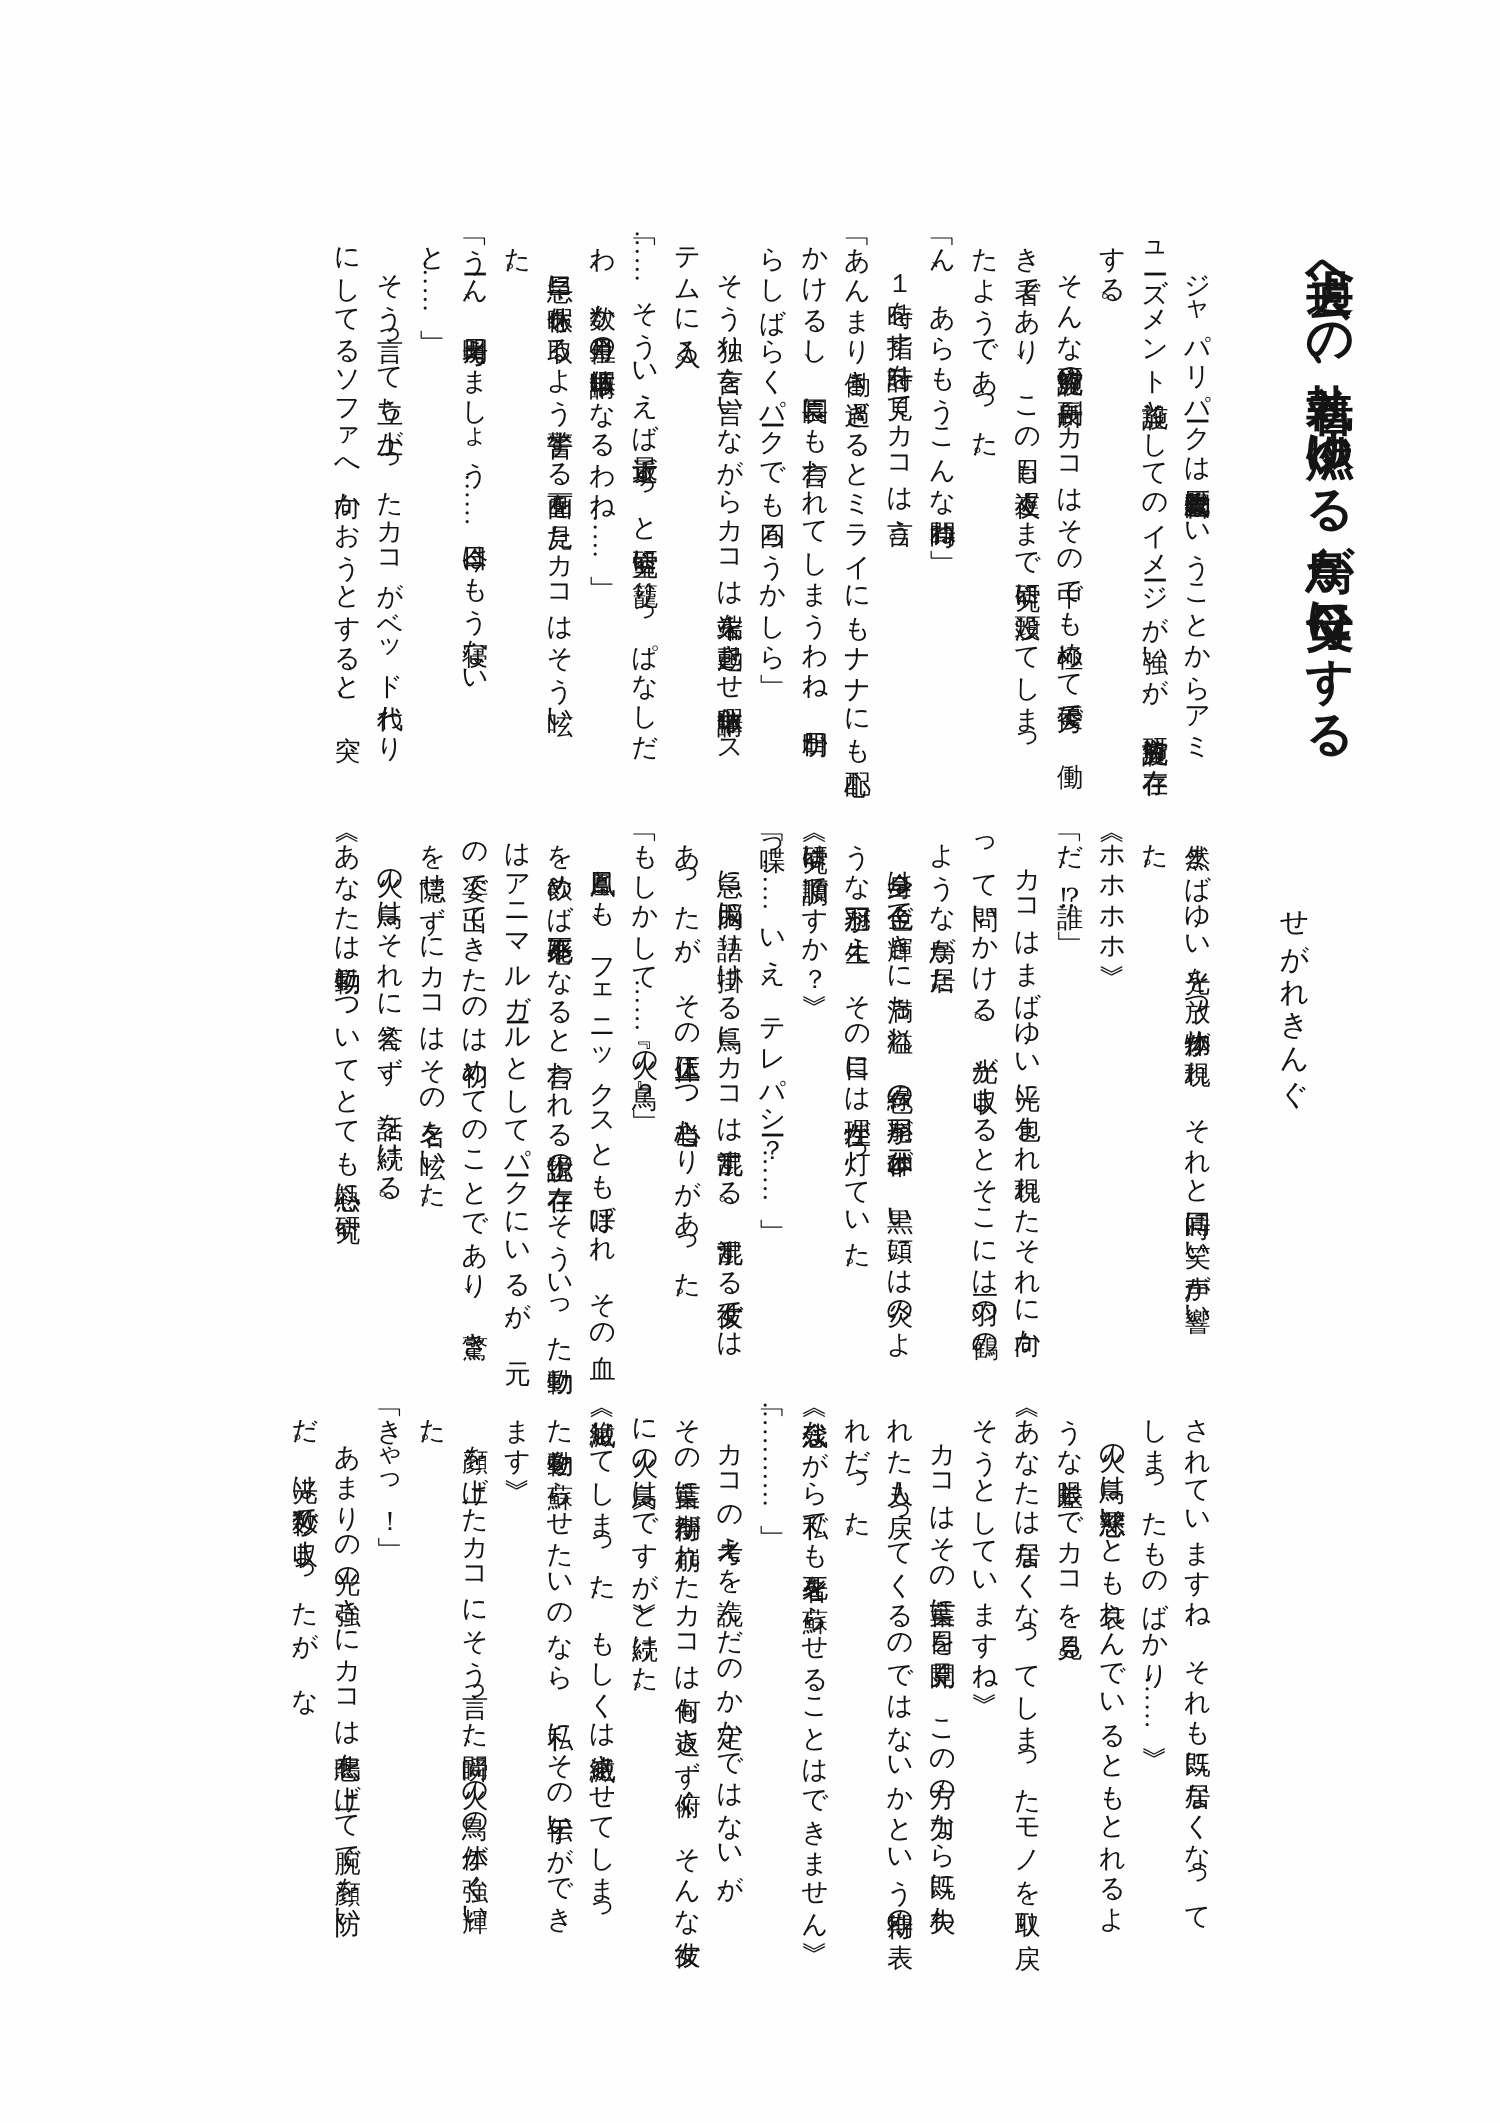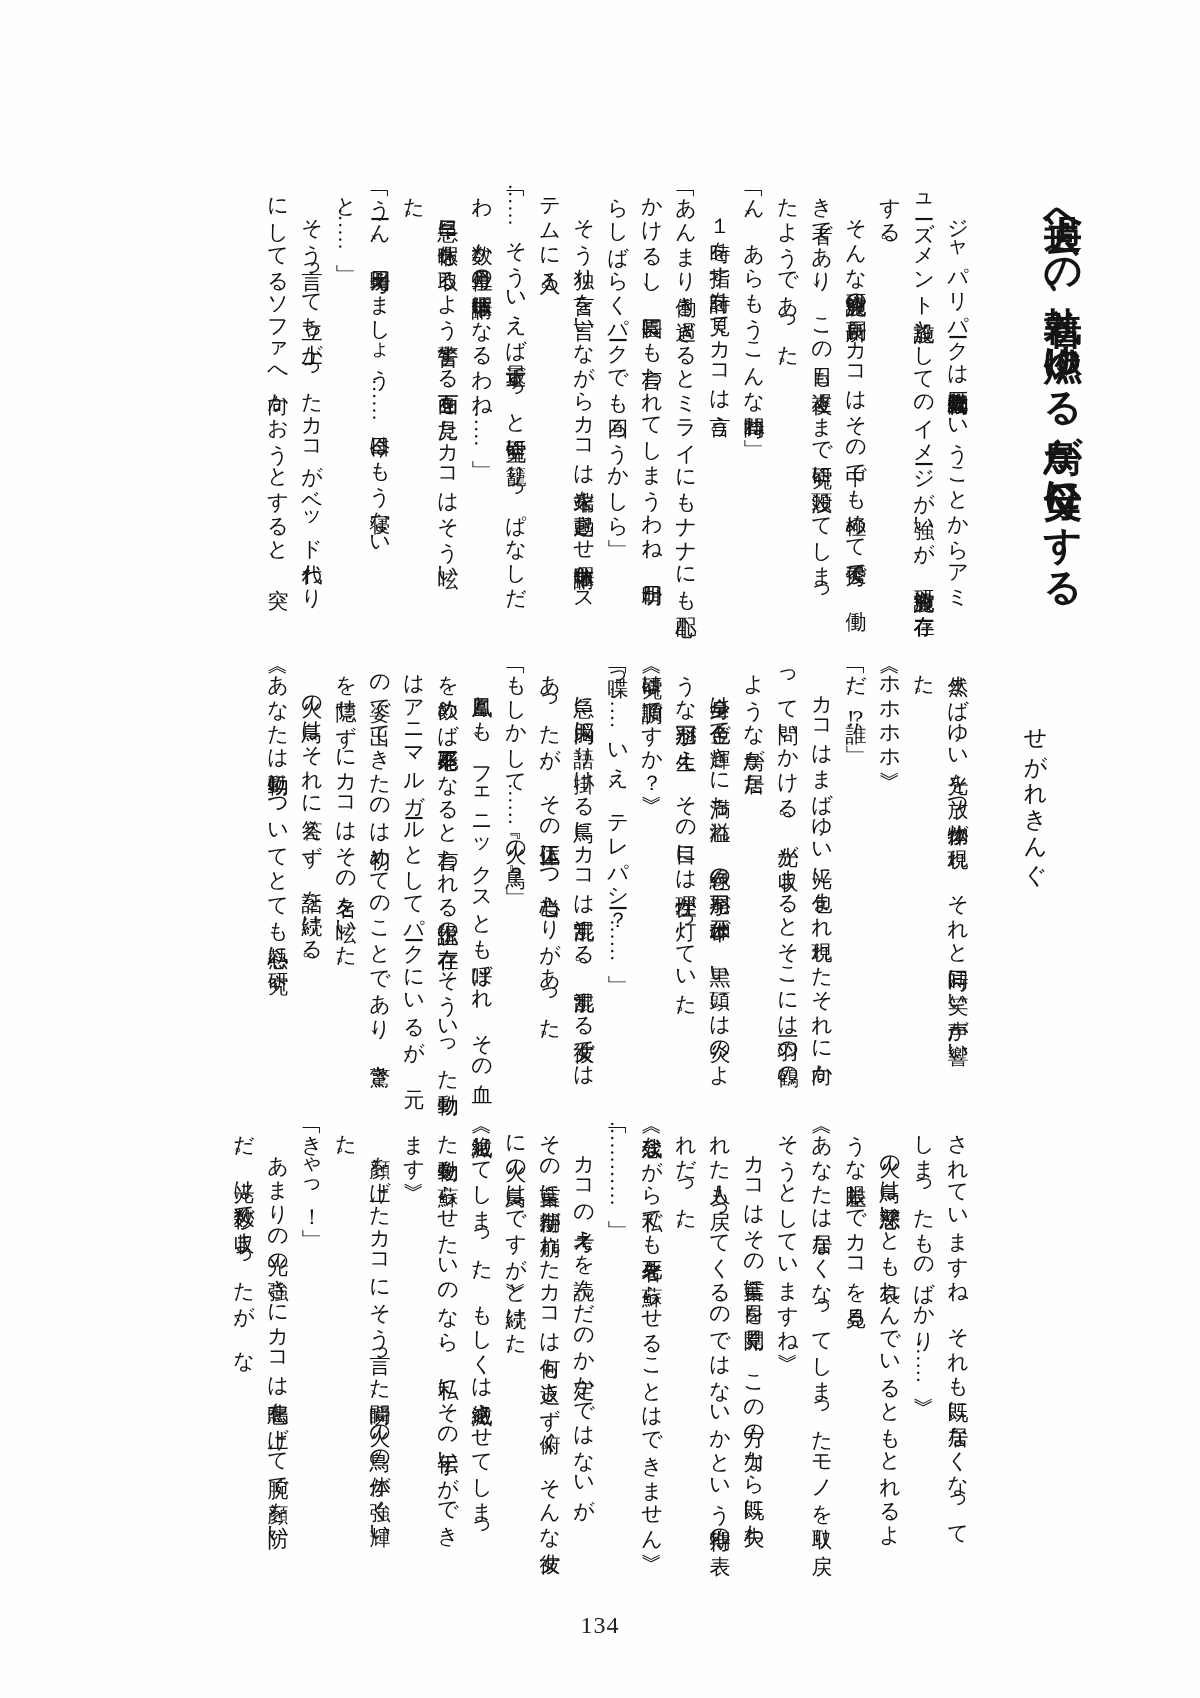--- a/index.html
+++ b/index.html
@@ -118,15 +118,14 @@
       <p class="indent">カコはその言葉に目を見開く、この方の力なら既に失われた人も戻ってくるのではないかという期待の表れだった。</p>
       <p class="">《残念ながら私でも死者を蘇らせることはできません》</p>
       <p class="">「…………」</p>
       <p class="indent">カコの考えを読んだのか定かではないが、その言葉に期待が崩れたカコは何も返さず俯く。そんな彼女に火の鳥は《ですが》と続けた。</p>
       <p class="">《絶滅してしまった、もしくは絶滅させてしまった動物を蘇らせたいのなら、私にその手伝いができます》</p>
       <p class="indent">顔を上げたカコにそう言った瞬間、火の鳥の体が強く輝いた。</p>
       <p class="">「きゃっ！」</p>
       <p class="indent">あまりの光の強さにカコは悲鳴を上げて腕で顔を防いだ。光は数秒で収まったが、な</p>
     </div>
 
-  <div class="page-number">134</div>
 
 </div>
 
 </body></html>

